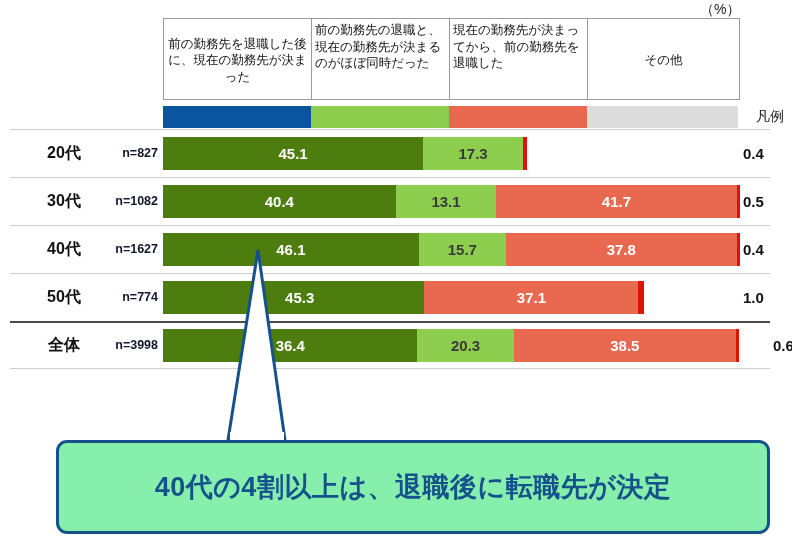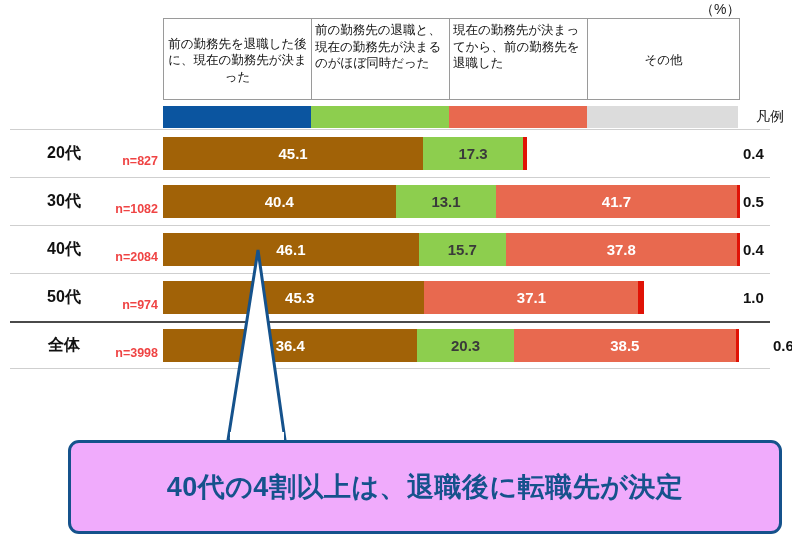--- a/index.html
+++ b/index.html
@@ -71,54 +71,54 @@
   .row .rule-bottom{
     position:absolute;left:10px;bottom:0;width:760px;height:1px;background:#cfcfcf;
   }
 
   .row-label{
     position:absolute;left:18px;top:0;height:48px;width:92px;
     display:flex;align-items:center;justify-content:center;
     font-size:16px;font-weight:bold;color:#111;
   }
   .row-n{
-    position:absolute;left:100px;top:8px;height:48px;width:58px;
+    position:absolute;left:100px;top:0;height:48px;width:58px;
     display:flex;align-items:center;justify-content:flex-end;
-    font-size:12.5px;font-weight:bold;color:#ef4444;
+    font-size:12.5px;font-weight:bold;color:#0f172a;
   }
 
   .bar{
     position:absolute;left:163px;top:8px;height:33px;width:577px;
     display:flex;
   }
   .seg{
     height:100%;
     display:flex;align-items:center;justify-content:center;
     font-size:15px;font-weight:bold;
     box-sizing:border-box;
     overflow:hidden;
     white-space:nowrap;
   }
-  .seg.s0{background:#a16207;color:#ffffff;}
+  .seg.s0{background:#4d7c0f;color:#ffffff;}
   .seg.s1{background:#8DCE4E;color:#3a3a3a;}
   .seg.s2{background:#E8694F;color:#ffffff;}
   .seg.s3{background:#E01206;color:#ffffff;font-size:0;}
   .seg-outside{
     position:absolute;top:8px;height:33px;
     display:flex;align-items:center;
     font-size:15px;font-weight:bold;color:#111;
     white-space:nowrap;
   }
 
   
   .callout-wrap{position:absolute;left:0;top:0;width:792px;height:548px;pointer-events:none;}
   .callout-box{
-    position:absolute;left:68px;top:440px;width:714px;height:94px;
+    position:absolute;left:56px;top:440px;width:714px;height:94px;
     border:3px solid #15528C;border-radius:11px;
-    background:#f0abfc;
+    background:#86efac;
     box-sizing:border-box;
     display:flex;align-items:center;justify-content:center;
   }
   .callout-text{
     font-size:27px;font-weight:bold;color:#15528C;
     letter-spacing:0.5px;white-space:nowrap;
   }
 </style>
 </head>
 <body>
@@ -172,33 +172,33 @@
           <div class="seg s0" style="width: 233.108px;">40.4</div>
           <div class="seg s1" style="width: 100.975px;">13.1</div>
           <div class="seg s2" style="width: 240.609px;">41.7</div>
           <div class="seg s3" style="width: 3.5px;"></div>
         </div>
         <div class="seg-outside" style="left: 743px;">0.5</div>
       </div>
       <div class="row" style="top: 96px;">
         <div class="rule-top"></div>
         <div class="row-label">40代</div>
-        <div class="row-n">n=2084</div>
+        <div class="row-n">n=1627</div>
         <div class="bar">
           <div class="seg s0" style="width: 265.997px;">46.1</div>
           <div class="seg s1" style="width: 90.589px;">15.7</div>
           <div class="seg s2" style="width: 240px;">37.8</div>
           <div class="seg s3" style="width: 3.5px;"></div>
         </div>
         <div class="seg-outside" style="left: 743px;">0.4</div>
       </div>
       <div class="row" style="top: 144px;">
         <div class="rule-top"></div>
         <div class="row-label">50代</div>
-        <div class="row-n">n=974</div>
+        <div class="row-n">n=774</div>
         <div class="bar">
           <div class="seg s0" style="width: 261.381px; padding-left: 12px;">45.3</div>
           <div class="seg s2" style="width: 214.067px;">37.1</div>
           <div class="seg s3" style="width: 5.77px;"></div>
         </div>
         <div class="seg-outside" style="left: 743px;">1.0</div>
       </div>
       <div class="row" style="top: 192px;">
         <div class="rule-top strong"></div>
         <div class="rule-bottom"></div>

